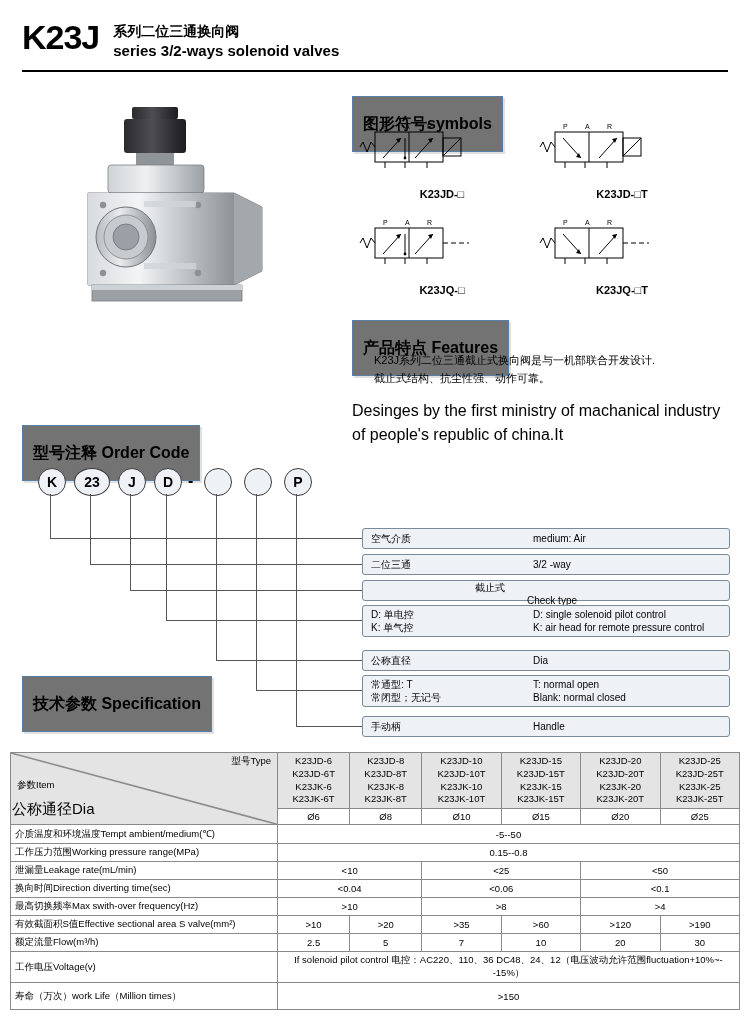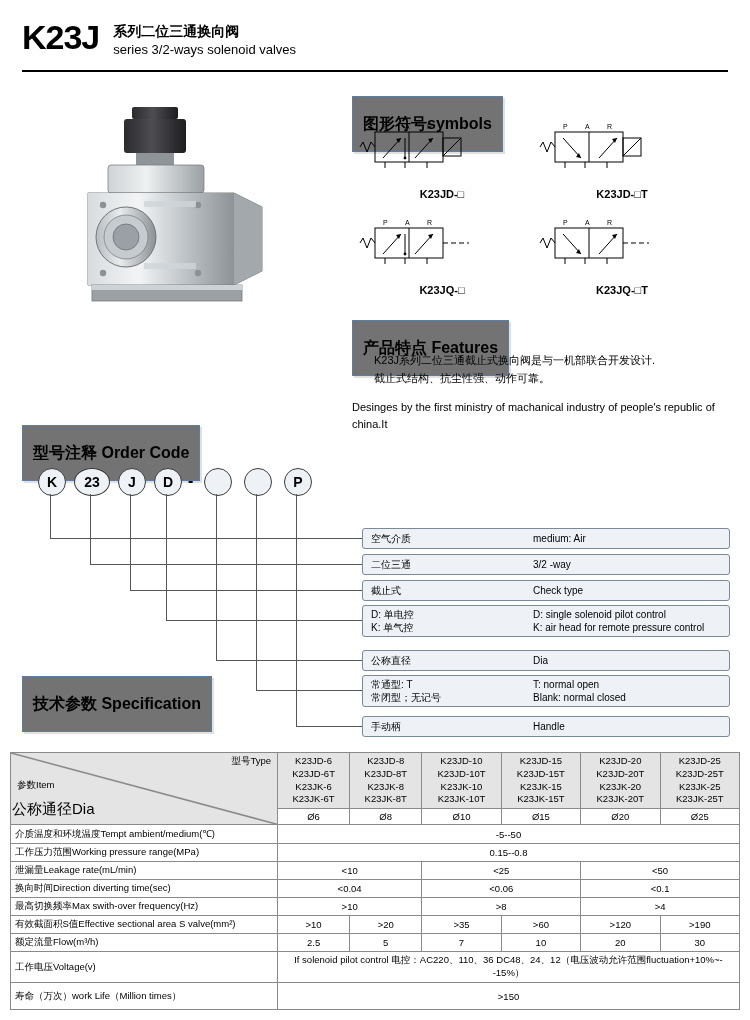--- a/index.html
+++ b/index.html
@@ -8,21 +8,21 @@
     font-family:"Liberation Sans", sans-serif;
     color:#000;position:relative;overflow:hidden;
   }
   .page{position:relative;width:750px;height:1020px;}
 
   
   .hdr{position:absolute;left:22px;top:20px;display:flex;align-items:flex-start;}
   .hdr-title{font-size:34px;font-weight:bold;letter-spacing:-1px;line-height:1;}
   .hdr-sub{margin-left:14px;margin-top:2px;}
   .hdr-cn{font-size:14px;font-weight:bold;line-height:1.35;}
-  .hdr-en{font-size:13px;font-weight:normal;line-height:1.35;}
+  .hdr-en{font-size:15px;font-weight:bold;line-height:1.35;}
   .hdr-rule{position:absolute;left:22px;top:70px;width:706px;height:2px;background:#000;}
 
   
   .banner{
     position:absolute;background:#737373;border:1px solid #5a7fa6;
     font-weight:bold;display:flex;align-items:center;padding:16px 10px;
     box-shadow:2px 2px 0 rgba(0,0,0,.12);
   }
   .banner span{white-space:nowrap;}
 
@@ -31,21 +31,21 @@
 
   
   .symbols{position:absolute;left:352px;top:120px;width:380px;}
   .sym-row{display:flex;}
   .sym-cell{width:180px;text-align:center;}
   .sym-cap{font-size:11px;font-weight:bold;margin-top:6px;margin-bottom:16px;}
 
   
   .feat-body{position:absolute;left:352px;top:352px;width:380px;font-size:11px;line-height:1.6;}
   .feat-cn{text-indent:2em;}
-  .feat-en{margin-top:12px;font-size:11px;line-height:1.5;}
+  .feat-en{margin-top:12px;font-size:16px;line-height:1.5;}
 
   
   .oc{position:absolute;left:22px;top:462px;width:706px;height:220px;}
   .oc-pill{
     position:absolute;border:1px solid #3b3b3b;border-radius:50%;
     background:#eef2f6;display:flex;align-items:center;justify-content:center;
     font-size:14px;font-weight:bold;
   }
   .oc-dash{position:absolute;font-size:16px;font-weight:bold;}
   .oc-line{position:absolute;background:#555;}
@@ -295,21 +295,21 @@
     <div class="oc-line" style="left:274px;top:264px;width:66px;height:1px;"></div>
 
     <div class="oc-desc" style="left:340px;top:66px;width:366px;">
       <div class="l">空气介质</div>
       <div class="r">medium:  Air</div>
     </div>
     <div class="oc-desc" style="left:340px;top:92px;width:366px;">
       <div class="l">二位三通</div>
       <div class="r">3/2 -way</div>
     </div>
-    <div class="oc-desc" style="left:340px;top:118px;width:366px;">
+    <div class="oc-desc" style="left:340px;top:118px;width:366px;flex-direction:column;">
       <div class="l">截止式</div>
       <div class="r">Check type</div>
     </div>
     <div class="oc-desc two" style="left:340px;top:143px;width:366px;">
       <div class="l col" style="white-space:pre-line;">D: 单电控
 K: 单气控</div>
       <div class="r col" style="white-space:pre-line;">D: single solenoid pilot control
 K: air head for remote pressure control</div>
     </div>
     <div class="oc-desc two" style="left:340px;top:213px;width:366px;">

